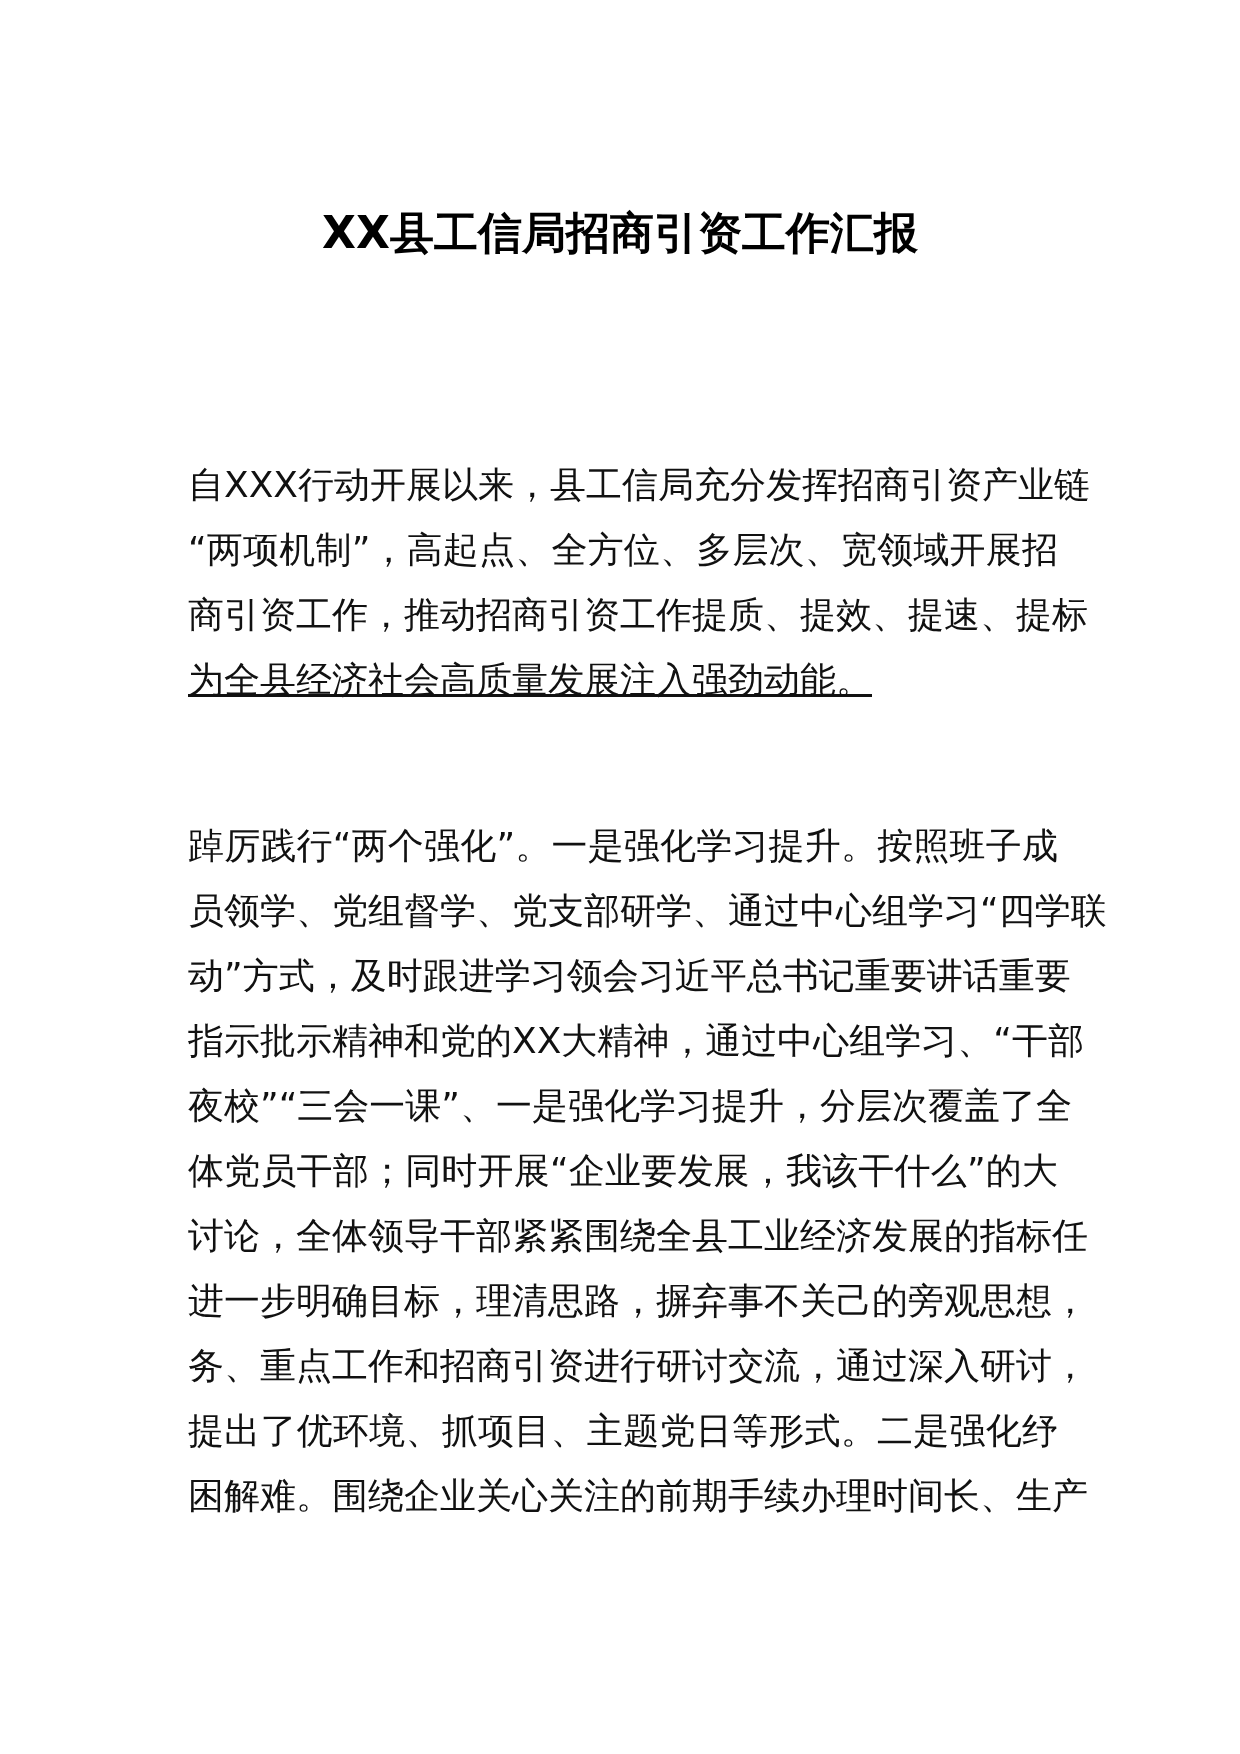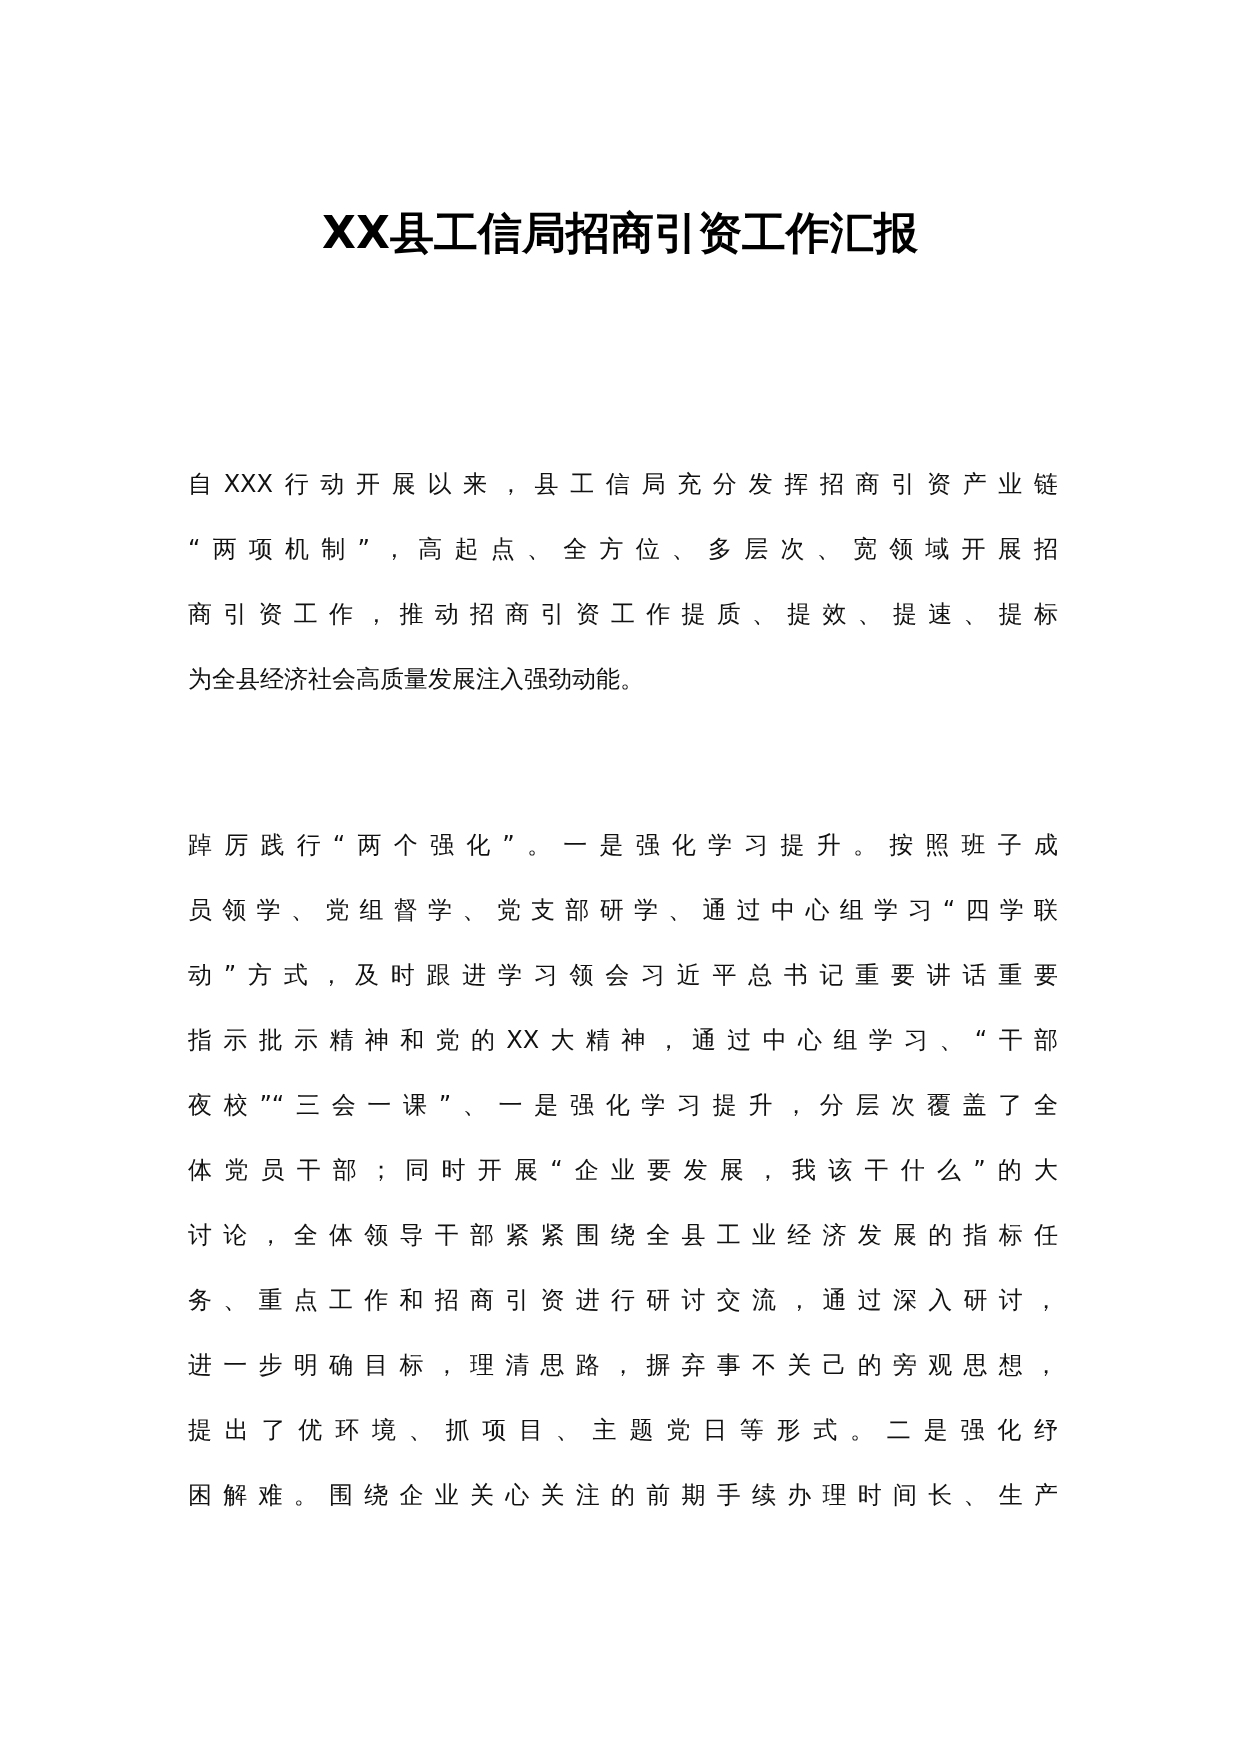--- a/index.html
+++ b/index.html
@@ -8,27 +8,27 @@
   .title {
     position: absolute; left: 0; top: 203px; width: 1240px;
     text-align: center;
     font-family: "DejaVu Sans", "Liberation Sans", sans-serif;
     font-weight: bold; font-size: 44px; line-height: 60px;
     color: #000; letter-spacing: 0px;
   }
   .para {
     position: absolute; left: 188px; width: 870px;
     font-family: "DejaVu Sans", "Liberation Sans", sans-serif;
-    font-size: 24px; color: #111;
+    font-size: 36px; color: #111;
   }
   .line {
     display: block; height: 65px; line-height: 65px; white-space: nowrap;
     text-align: justify; text-align-last: justify;
   }
-  .line.last { text-align-last: left; }
+  .line.last { text-align-last: left; text-decoration: underline; }
   #p1 { top: 452px; }
   #p2 { top: 813px; }
 </style>
 </head>
 <body>
 
 <div class="page">
   <h1 class="title" style="margin:0;">XX县工信局招商引资工作汇报</h1>
 
   <div class="para" id="p1">
@@ -39,18 +39,18 @@
   </div>
 
   <div class="para" id="p2">
     <span class="line">踔厉践行“两个强化”。一是强化学习提升。按照班子成</span>
     <span class="line">员领学、党组督学、党支部研学、通过中心组学习“四学联</span>
     <span class="line">动”方式，及时跟进学习领会习近平总书记重要讲话重要</span>
     <span class="line">指示批示精神和党的XX大精神，通过中心组学习、“干部</span>
     <span class="line">夜校”“三会一课”、一是强化学习提升，分层次覆盖了全</span>
     <span class="line">体党员干部；同时开展“企业要发展，我该干什么”的大</span>
     <span class="line">讨论，全体领导干部紧紧围绕全县工业经济发展的指标任</span>
+    <span class="line">进一步明确目标，理清思路，摒弃事不关己的旁观思想，</span>
     <span class="line">务、重点工作和招商引资进行研讨交流，通过深入研讨，</span>
-    <span class="line">进一步明确目标，理清思路，摒弃事不关己的旁观思想，</span>
     <span class="line">提出了优环境、抓项目、主题党日等形式。二是强化纾</span>
     <span class="line">困解难。围绕企业关心关注的前期手续办理时间长、生产</span>
   </div>
 </div>
 
 </body></html>

